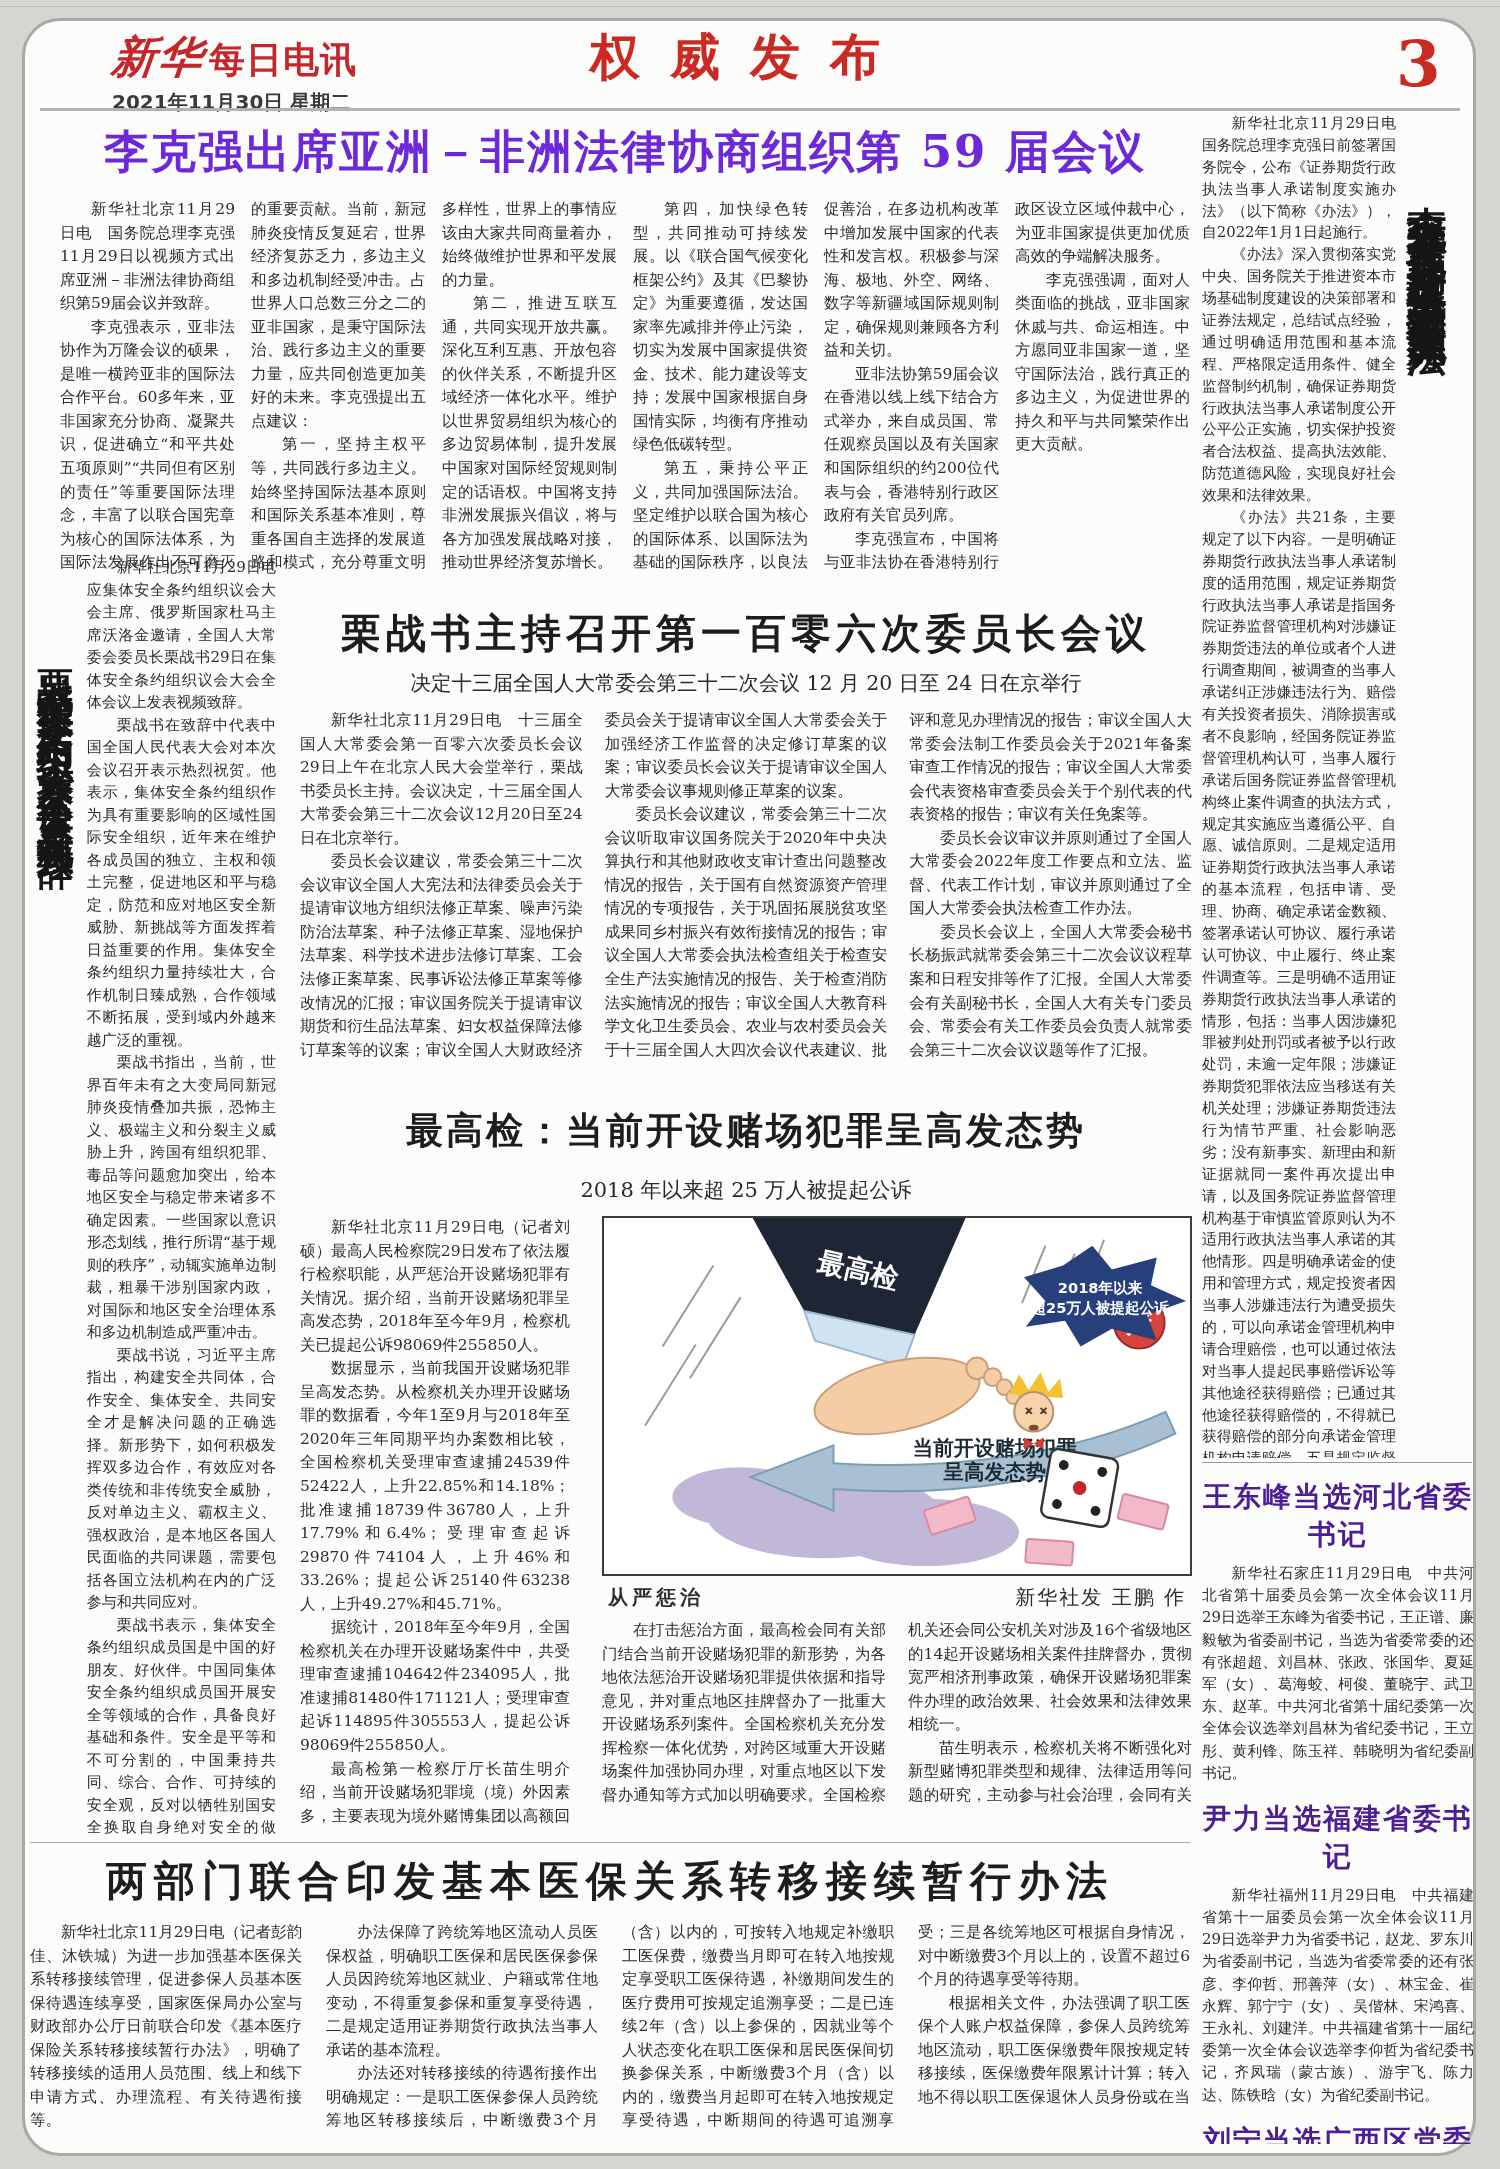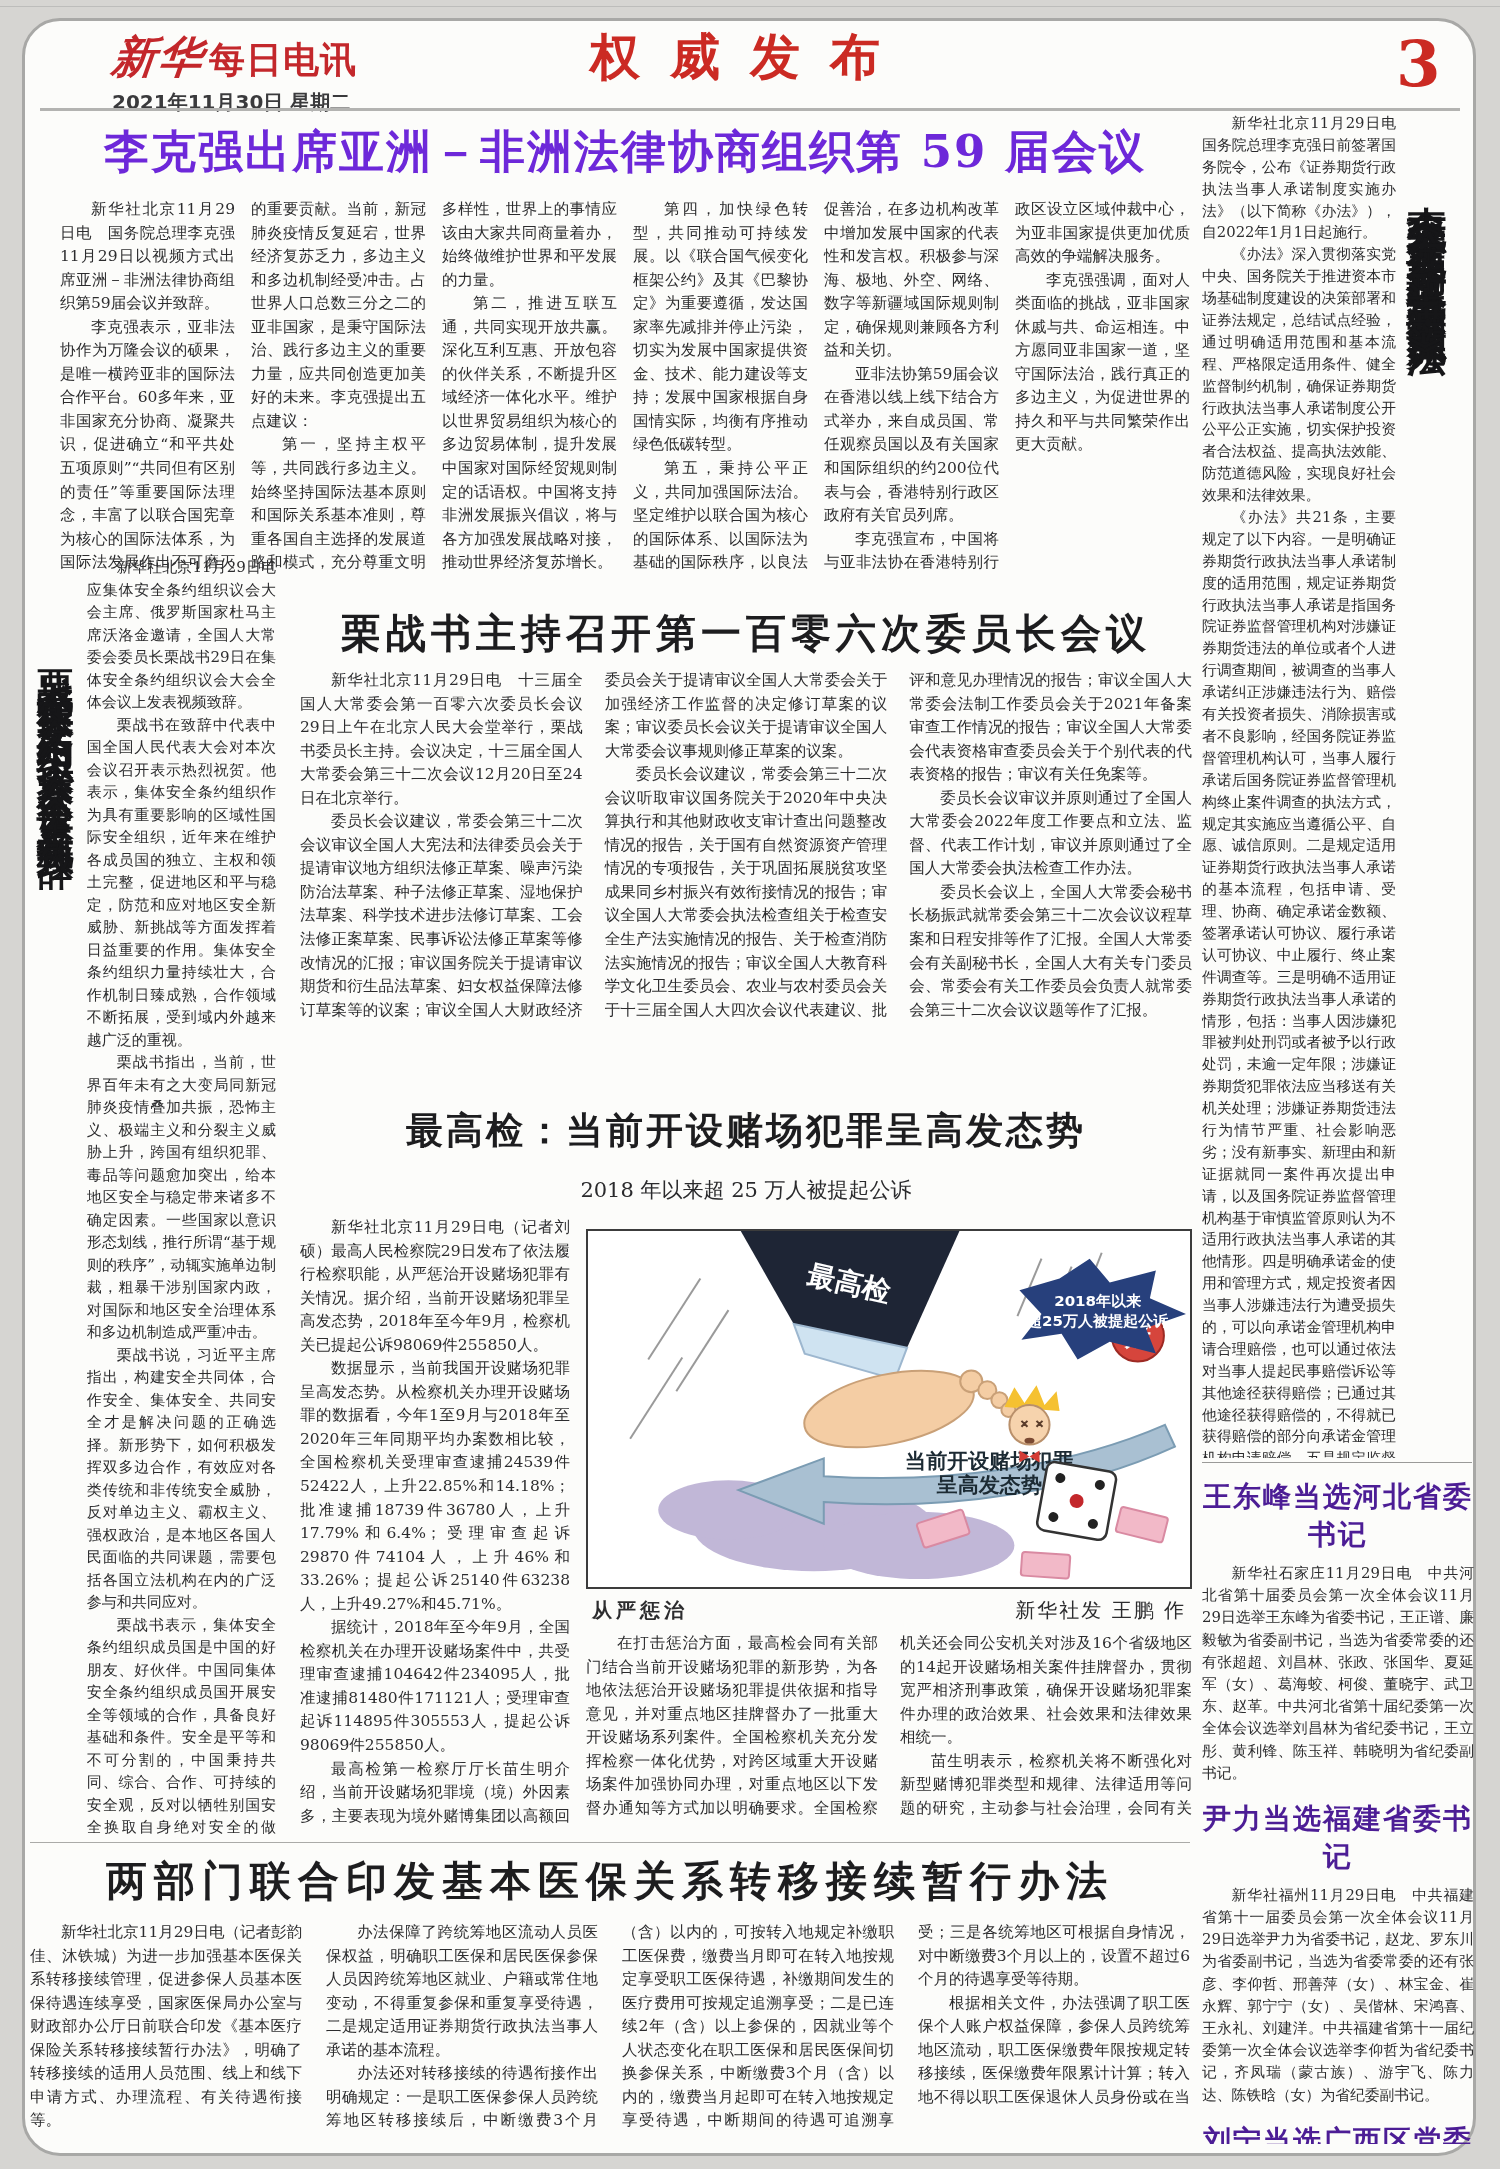--- a/index.html
+++ b/index.html
@@ -28,21 +28,21 @@
   .b-text{flex:1;font-size:15px;line-height:1.5;overflow:hidden;}
   
   #article-c{position:absolute;left:300px;top:602px;width:892px;height:494px;overflow:hidden;}
   #article-c h2{margin:4px 0 8px;font-size:40px;font-weight:bold;text-align:center;letter-spacing:5px;color:#1d1d1f;}
   .c-sub{font-size:20.5px;text-align:center;margin:0 0 12px;color:#2a2a2c;}
   .c-cols{column-count:3;column-gap:22px;height:372px;overflow:hidden;font-size:15.5px;line-height:1.52;}
   
   #article-d{position:absolute;left:300px;top:1104px;width:892px;height:736px;overflow:hidden;}
   #article-d h2{margin:2px 0 20px;font-size:37px;font-weight:bold;text-align:center;letter-spacing:3px;color:#1d1d1f;}
   .d-sub{font-size:21px;text-align:center;margin:0 0 12px;color:#2a2a2c;}
-  .d-main{display:flex;gap:16px;align-items:flex-end;}
+  .d-main{display:flex;gap:32px;}
   .d-col1{width:270px;height:612px;overflow:hidden;font-size:15.5px;line-height:1.52;}
   .d-right{flex:1;}
   .cartoon-box{height:356px;border:2px solid #3c3c3c;position:relative;background:#ffffff;overflow:hidden;}
   .cartoon-box svg{position:absolute;left:0;top:0;width:100%;height:100%;}
   .caption-row{display:flex;justify-content:space-between;align-items:center;padding:8px 6px 0;font-size:20px;}
   .cap-left{font-weight:bold;letter-spacing:4px;}
   .cap-right{letter-spacing:2px;}
   .d-bottom{margin-top:8px;column-count:2;column-gap:22px;height:196px;overflow:hidden;font-size:15.5px;line-height:1.52;}
   
   #article-e{position:absolute;left:1202px;top:112px;width:272px;height:1346px;display:flex;gap:10px;overflow:hidden;}
@@ -100,20 +100,21 @@
         <p class="para">新华社北京11月29日电　应集体安全条约组织议会大会主席、俄罗斯国家杜马主席沃洛金邀请，全国人大常委会委员长栗战书29日在集体安全条约组织议会大会全体会议上发表视频致辞。</p>
         <p class="para">栗战书在致辞中代表中国全国人民代表大会对本次会议召开表示热烈祝贺。他表示，集体安全条约组织作为具有重要影响的区域性国际安全组织，近年来在维护各成员国的独立、主权和领土完整，促进地区和平与稳定，防范和应对地区安全新威胁、新挑战等方面发挥着日益重要的作用。集体安全条约组织力量持续壮大，合作机制日臻成熟，合作领域不断拓展，受到域内外越来越广泛的重视。</p>
         <p class="para">栗战书指出，当前，世界百年未有之大变局同新冠肺炎疫情叠加共振，恐怖主义、极端主义和分裂主义威胁上升，跨国有组织犯罪、毒品等问题愈加突出，给本地区安全与稳定带来诸多不确定因素。一些国家以意识形态划线，推行所谓“基于规则的秩序”，动辄实施单边制裁，粗暴干涉别国家内政，对国际和地区安全治理体系和多边机制造成严重冲击。</p>
         <p class="para">栗战书说，习近平主席指出，构建安全共同体，合作安全、集体安全、共同安全才是解决问题的正确选择。新形势下，如何积极发挥双多边合作，有效应对各类传统和非传统安全威胁，反对单边主义、霸权主义、强权政治，是本地区各国人民面临的共同课题，需要包括各国立法机构在内的广泛参与和共同应对。</p>
         <p class="para">栗战书表示，集体安全条约组织成员国是中国的好朋友、好伙伴。中国同集体安全条约组织成员国开展安全等领域的合作，具备良好基础和条件。安全是平等和不可分割的，中国秉持共同、综合、合作、可持续的安全观，反对以牺牲别国安全换取自身绝对安全的做法，坚定维护以联合国宪章宗旨和原则为核心的国际体系和以国际法为基础的国际秩序。</p>
       </div>
   </div>
 
   <div id="article-c">
     <h2>栗战书主持召开第一百零六次委员长会议</h2>
+    <p class="c-sub">决定十三届全国人大常委会第三十二次会议 12 月 20 日至 24 日在京举行</p>
     <div class="c-cols">
         <p class="para">新华社北京11月29日电　十三届全国人大常委会第一百零六次委员长会议29日上午在北京人民大会堂举行，栗战书委员长主持。会议决定，十三届全国人大常委会第三十二次会议12月20日至24日在北京举行。</p>
         <p class="para">委员长会议建议，常委会第三十二次会议审议全国人大宪法和法律委员会关于提请审议地方组织法修正草案、噪声污染防治法草案、种子法修正草案、湿地保护法草案、科学技术进步法修订草案、工会法修正案草案、民事诉讼法修正草案等修改情况的汇报；审议国务院关于提请审议期货和衍生品法草案、妇女权益保障法修订草案等的议案；审议全国人大财政经济委员会关于提请审议全国人大常委会关于加强经济工作监督的决定修订草案的议案；审议委员长会议关于提请审议全国人大常委会议事规则修正草案的议案。</p>
         <p class="para">委员长会议建议，常委会第三十二次会议听取审议国务院关于2020年中央决算执行和其他财政收支审计查出问题整改情况的报告，关于国有自然资源资产管理情况的专项报告，关于巩固拓展脱贫攻坚成果同乡村振兴有效衔接情况的报告；审议全国人大常委会执法检查组关于检查安全生产法实施情况的报告、关于检查消防法实施情况的报告；审议全国人大教育科学文化卫生委员会、农业与农村委员会关于十三届全国人大四次会议代表建议、批评和意见办理情况的报告；审议全国人大常委会法制工作委员会关于2021年备案审查工作情况的报告；审议全国人大常委会代表资格审查委员会关于个别代表的代表资格的报告；审议有关任免案等。</p>
         <p class="para">委员长会议审议并原则通过了全国人大常委会2022年度工作要点和立法、监督、代表工作计划，审议并原则通过了全国人大常委会执法检查工作办法。</p>
         <p class="para">委员长会议上，全国人大常委会秘书长杨振武就常委会第三十二次会议议程草案和日程安排等作了汇报。全国人大常委会有关副秘书长，全国人大有关专门委员会、常委会有关工作委员会负责人就常委会第三十二次会议议题等作了汇报。</p>
       </div>
   </div>
 
   <div id="article-d">

